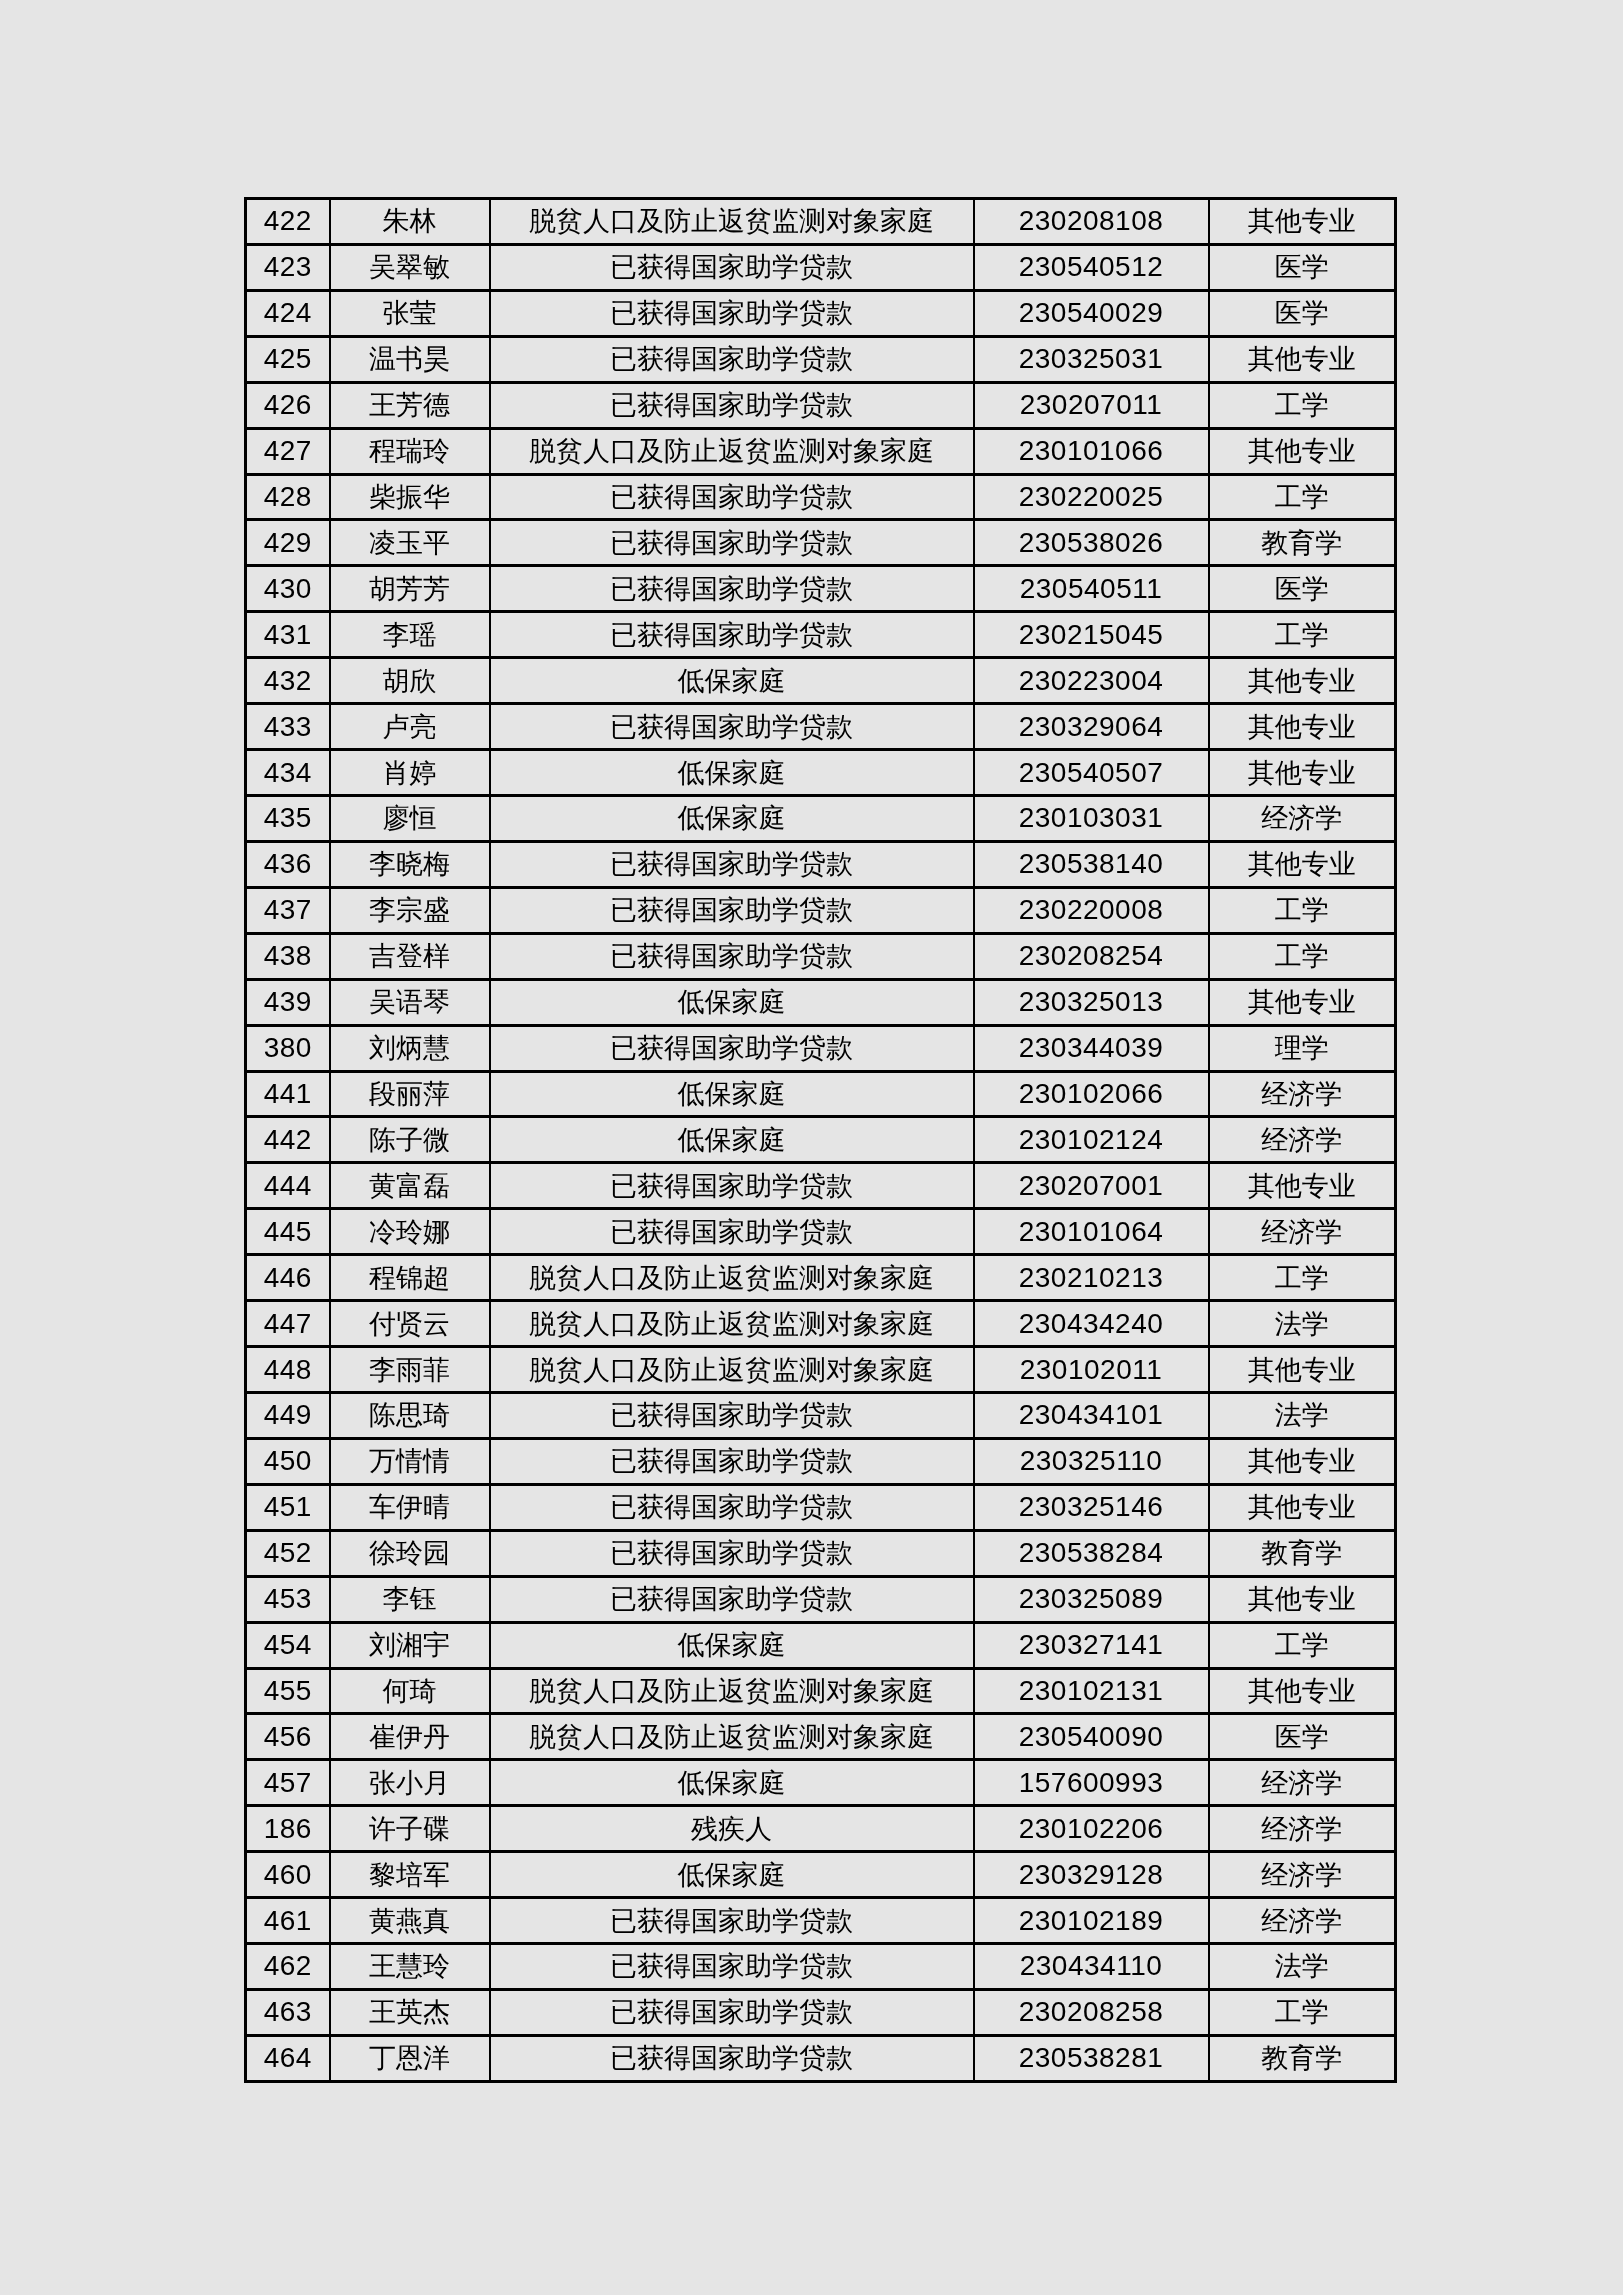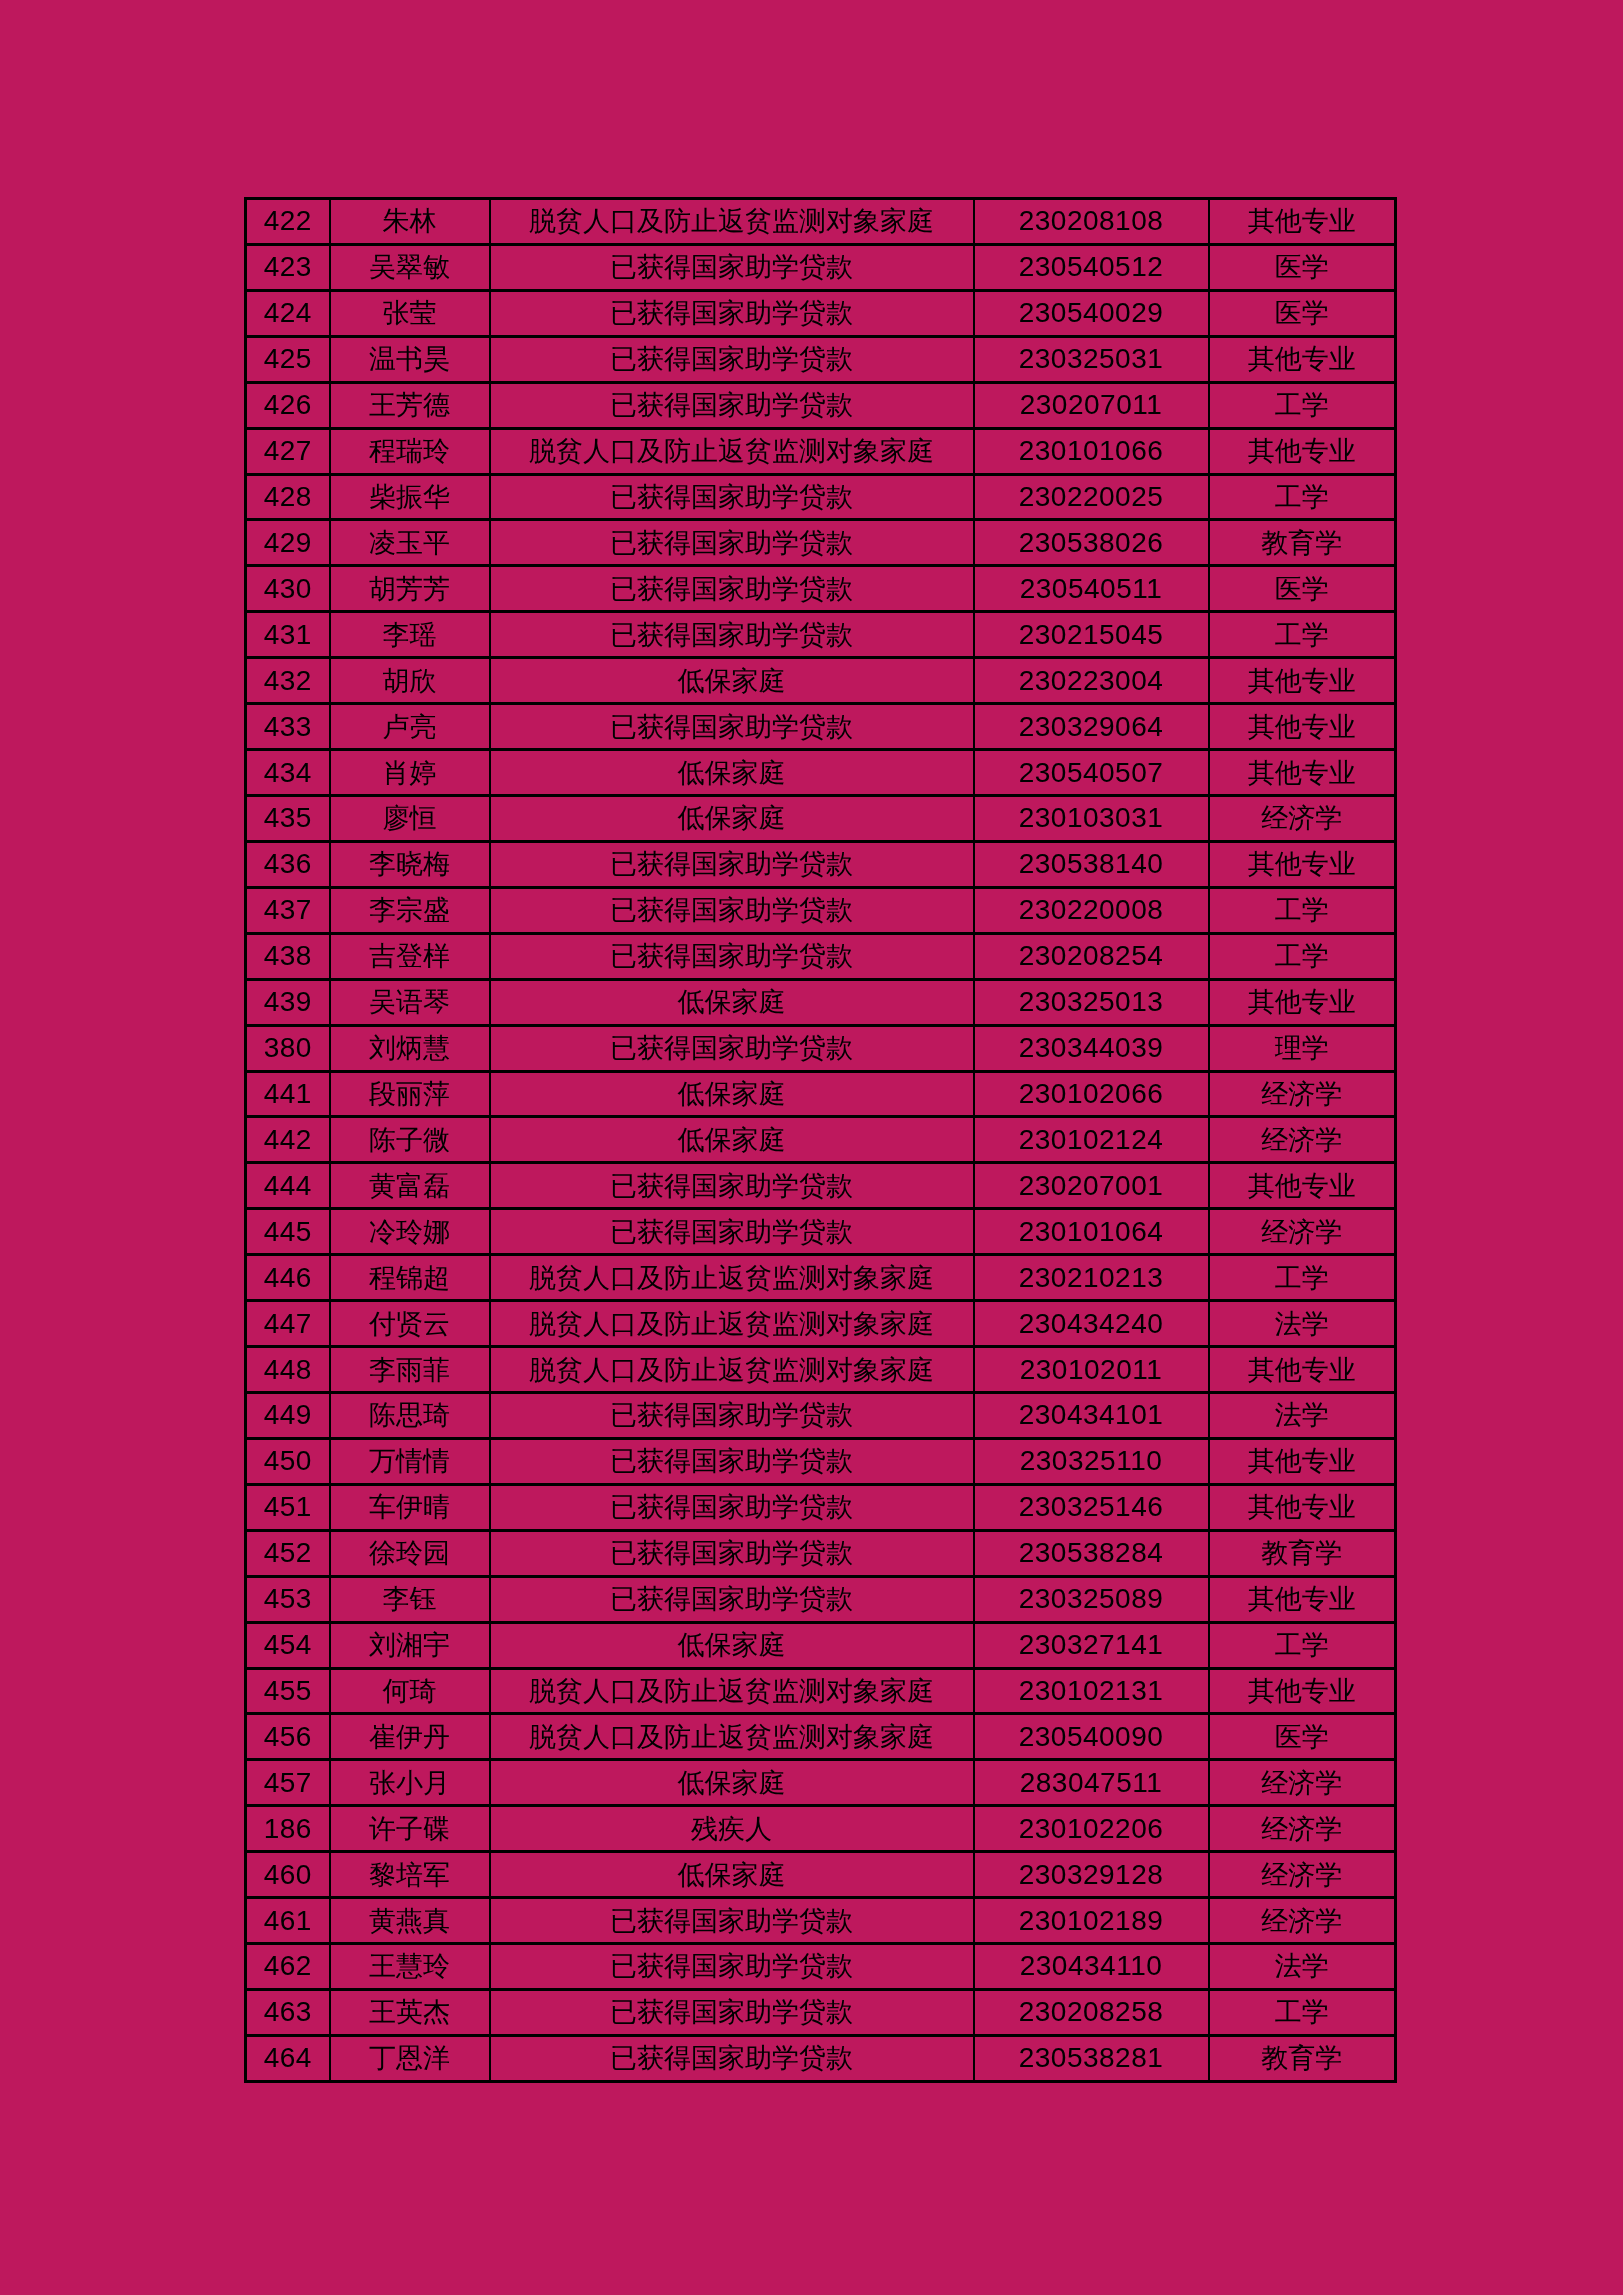--- a/index.html
+++ b/index.html
@@ -4,21 +4,21 @@
 <style>
   html, body {
     margin: 0;
     padding: 0;
     background: #ffffff;
   }
   .page {
     position: relative;
     width: 1623px;
     height: 2295px;
-    background: #be185d;
+    background: #e5e5e5;
     overflow: hidden;
   }
   table.roster {
     position: absolute;
     left: 244px;
     top: 197px;
     width: 1149px;
     height: 1886px;
     border-collapse: collapse;
     table-layout: fixed;
@@ -293,21 +293,21 @@
           <td class="num">456</td>
           <td class="zh">崔伊丹</td>
           <td class="zh">脱贫人口及防止返贫监测对象家庭</td>
           <td class="num">230540090</td>
           <td class="zh">医学</td>
         </tr>
         <tr>
           <td class="num">457</td>
           <td class="zh">张小月</td>
           <td class="zh">低保家庭</td>
-          <td class="num">283047511</td>
+          <td class="num">157600993</td>
           <td class="zh">经济学</td>
         </tr>
         <tr>
           <td class="num">186</td>
           <td class="zh">许子碟</td>
           <td class="zh">残疾人</td>
           <td class="num">230102206</td>
           <td class="zh">经济学</td>
         </tr>
         <tr>

